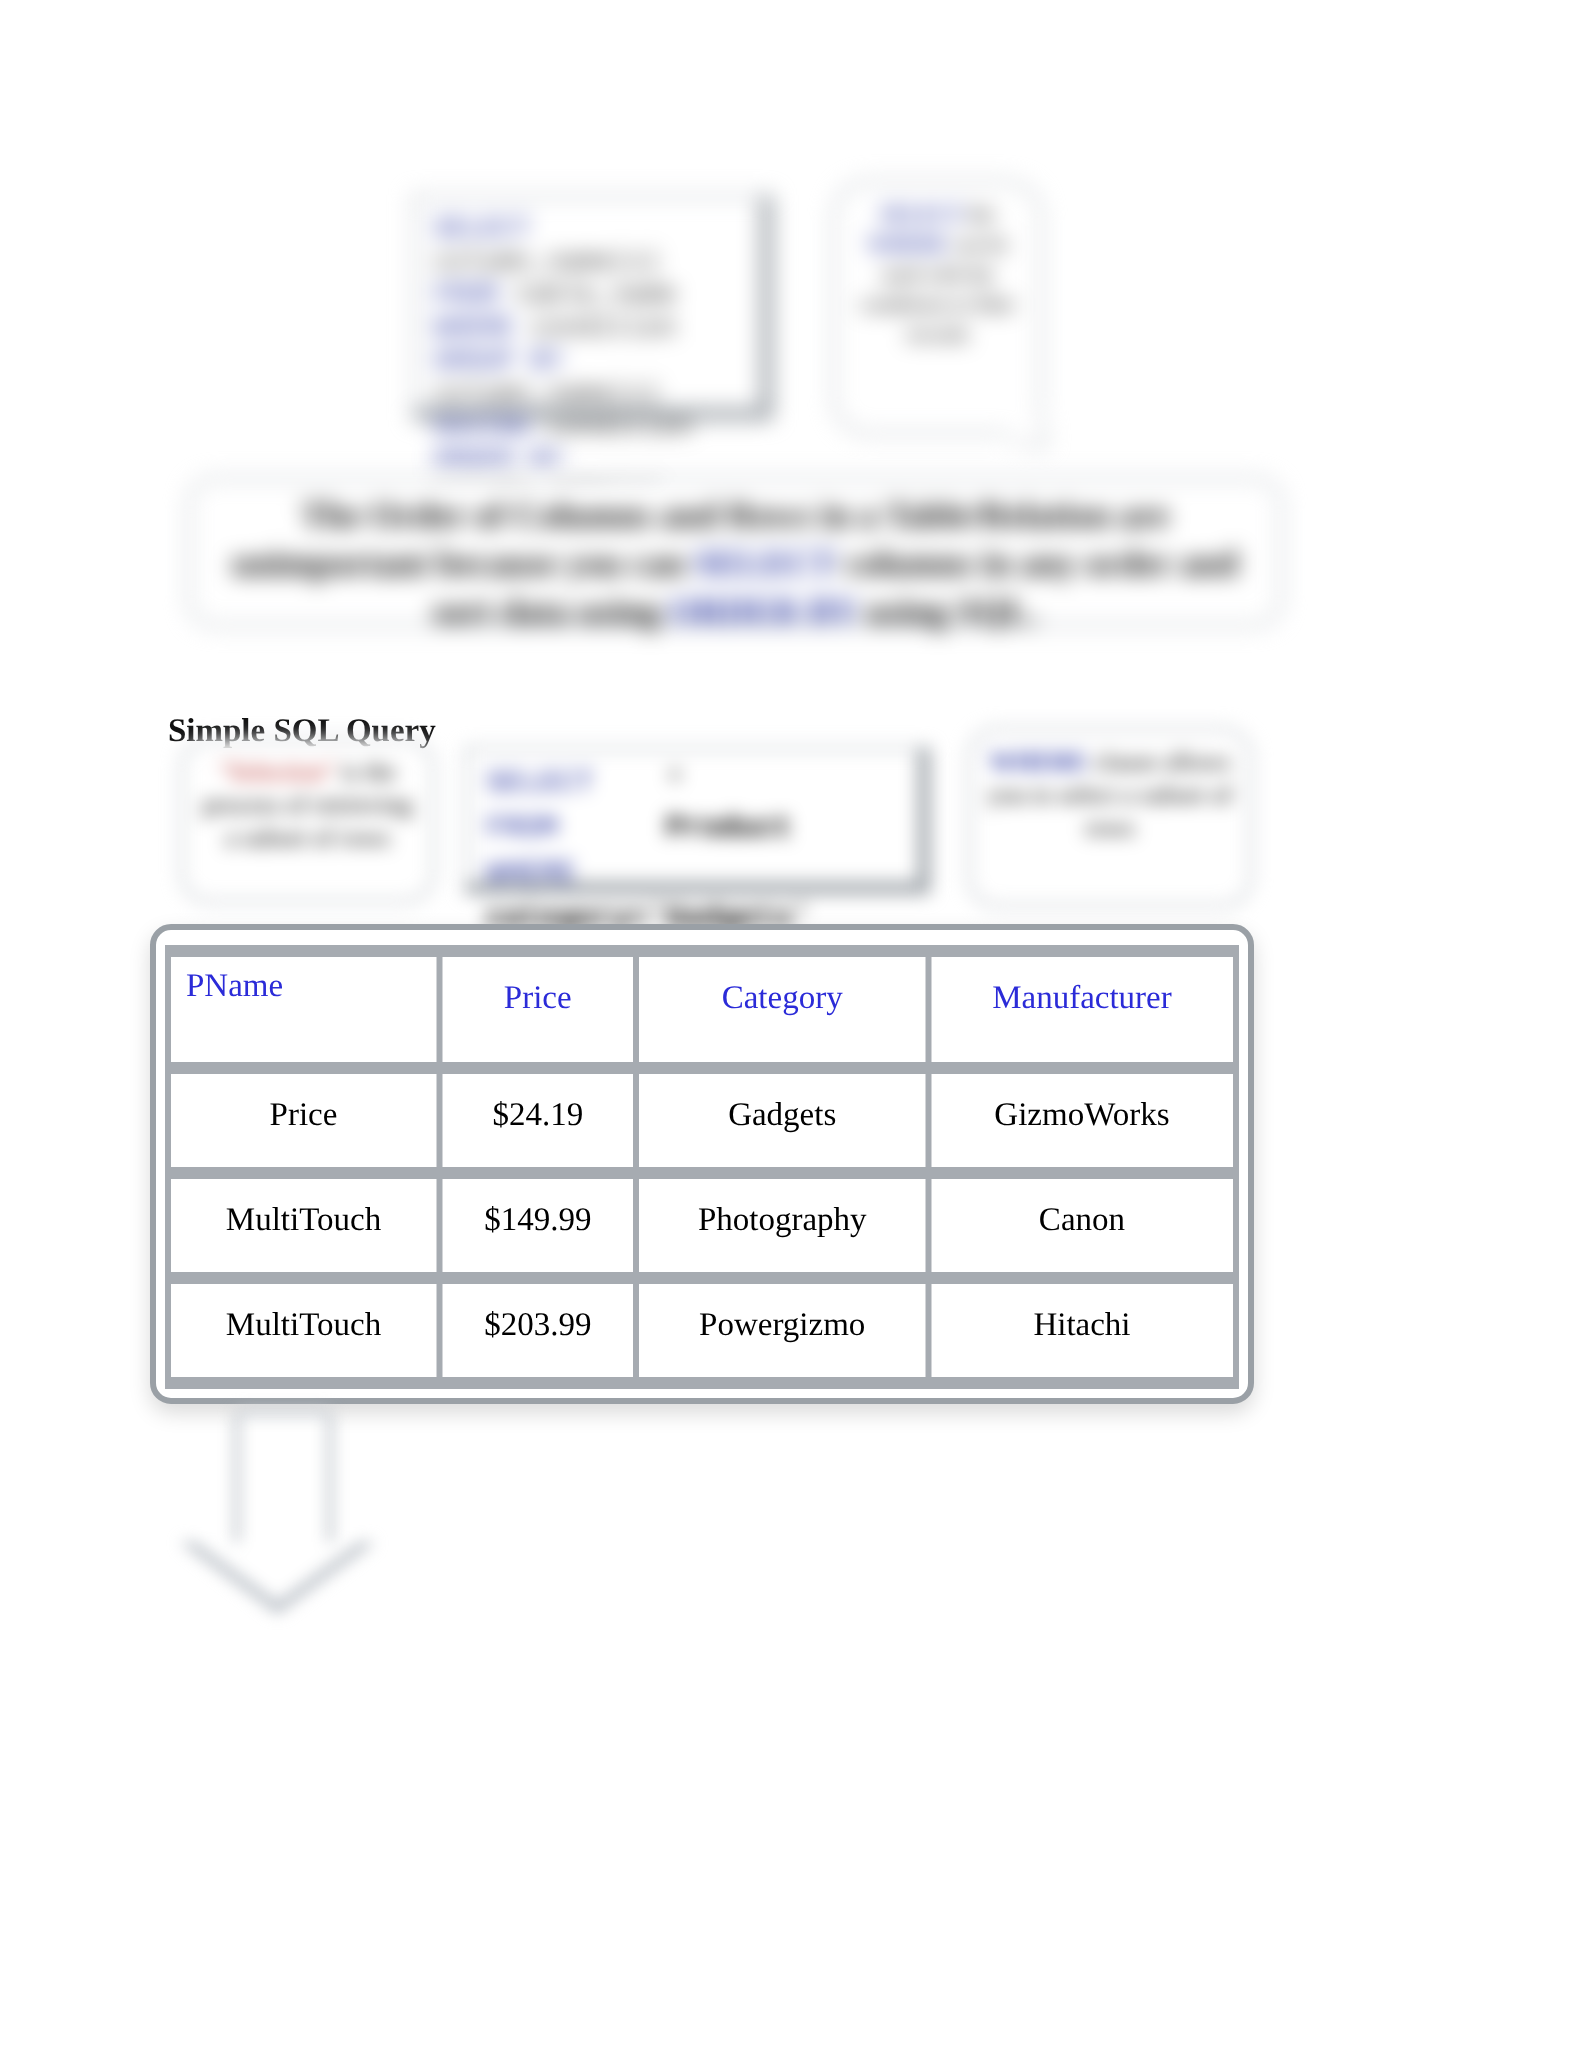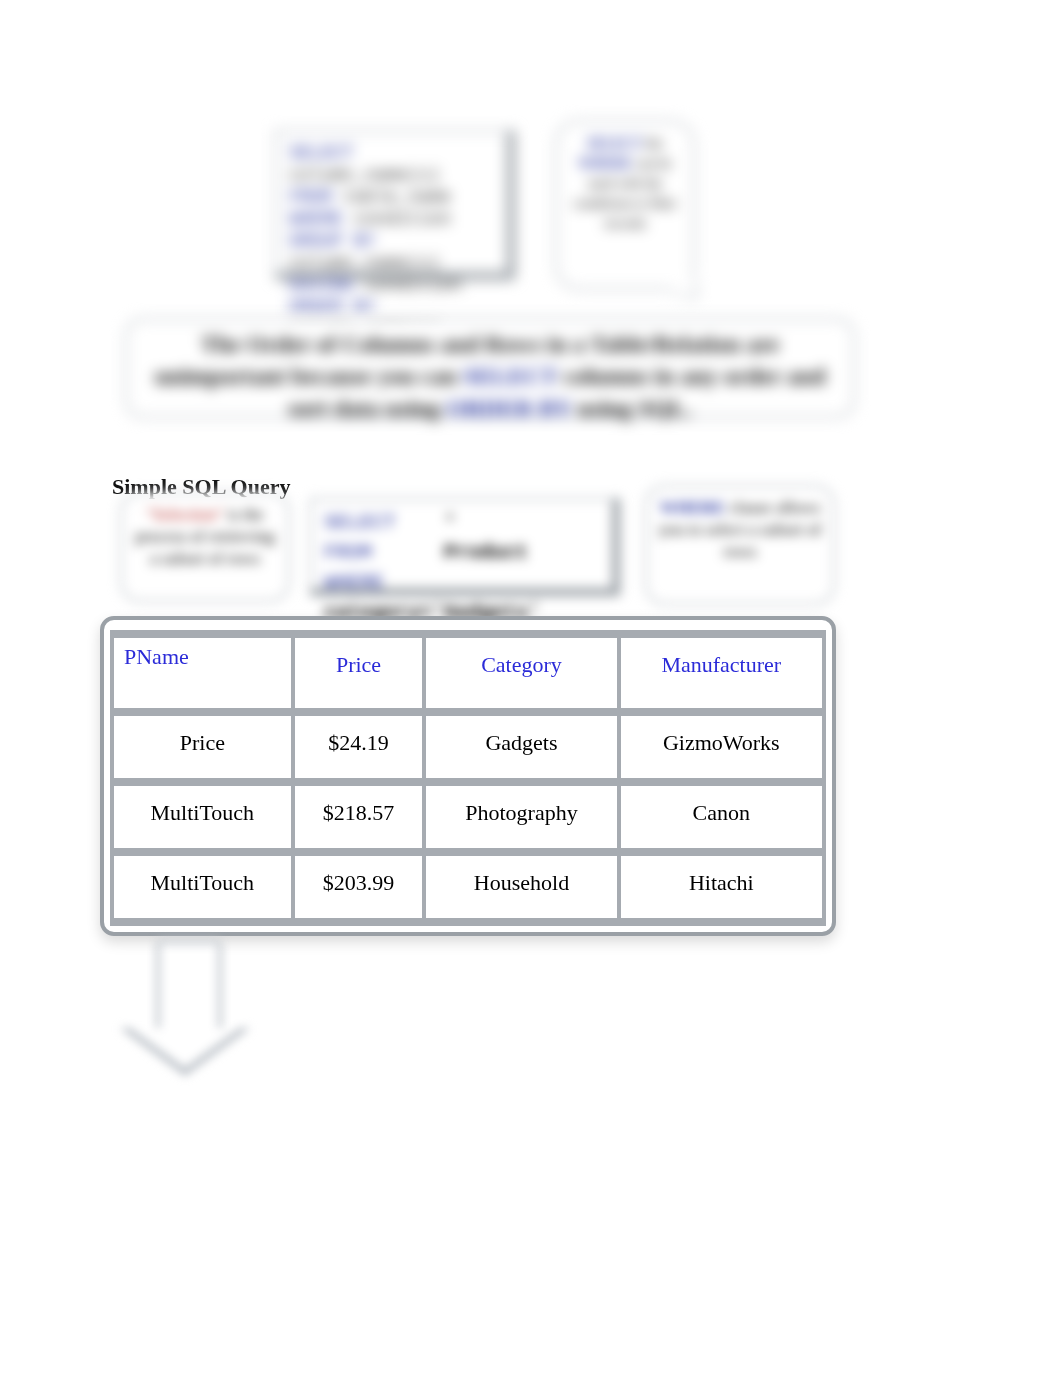--- a/index.html
+++ b/index.html
@@ -319,28 +319,28 @@
     </thead>
     <tbody>
       <tr>
         <td>Price</td>
         <td>$24.19</td>
         <td>Gadgets</td>
         <td>GizmoWorks</td>
       </tr>
       <tr>
         <td>MultiTouch</td>
-        <td>$218.57</td>
+        <td>$149.99</td>
         <td>Photography</td>
         <td>Canon</td>
       </tr>
       <tr>
         <td>MultiTouch</td>
         <td>$203.99</td>
-        <td>Household</td>
+        <td>Powergizmo</td>
         <td>Hitachi</td>
       </tr>
     </tbody>
   </table>
 </div>
 
 <div class="arrow-group">
   <div class="arrow-shaft"></div>
   <div class="arrow-head"></div>
   <div class="arrow-head-inner"></div>

